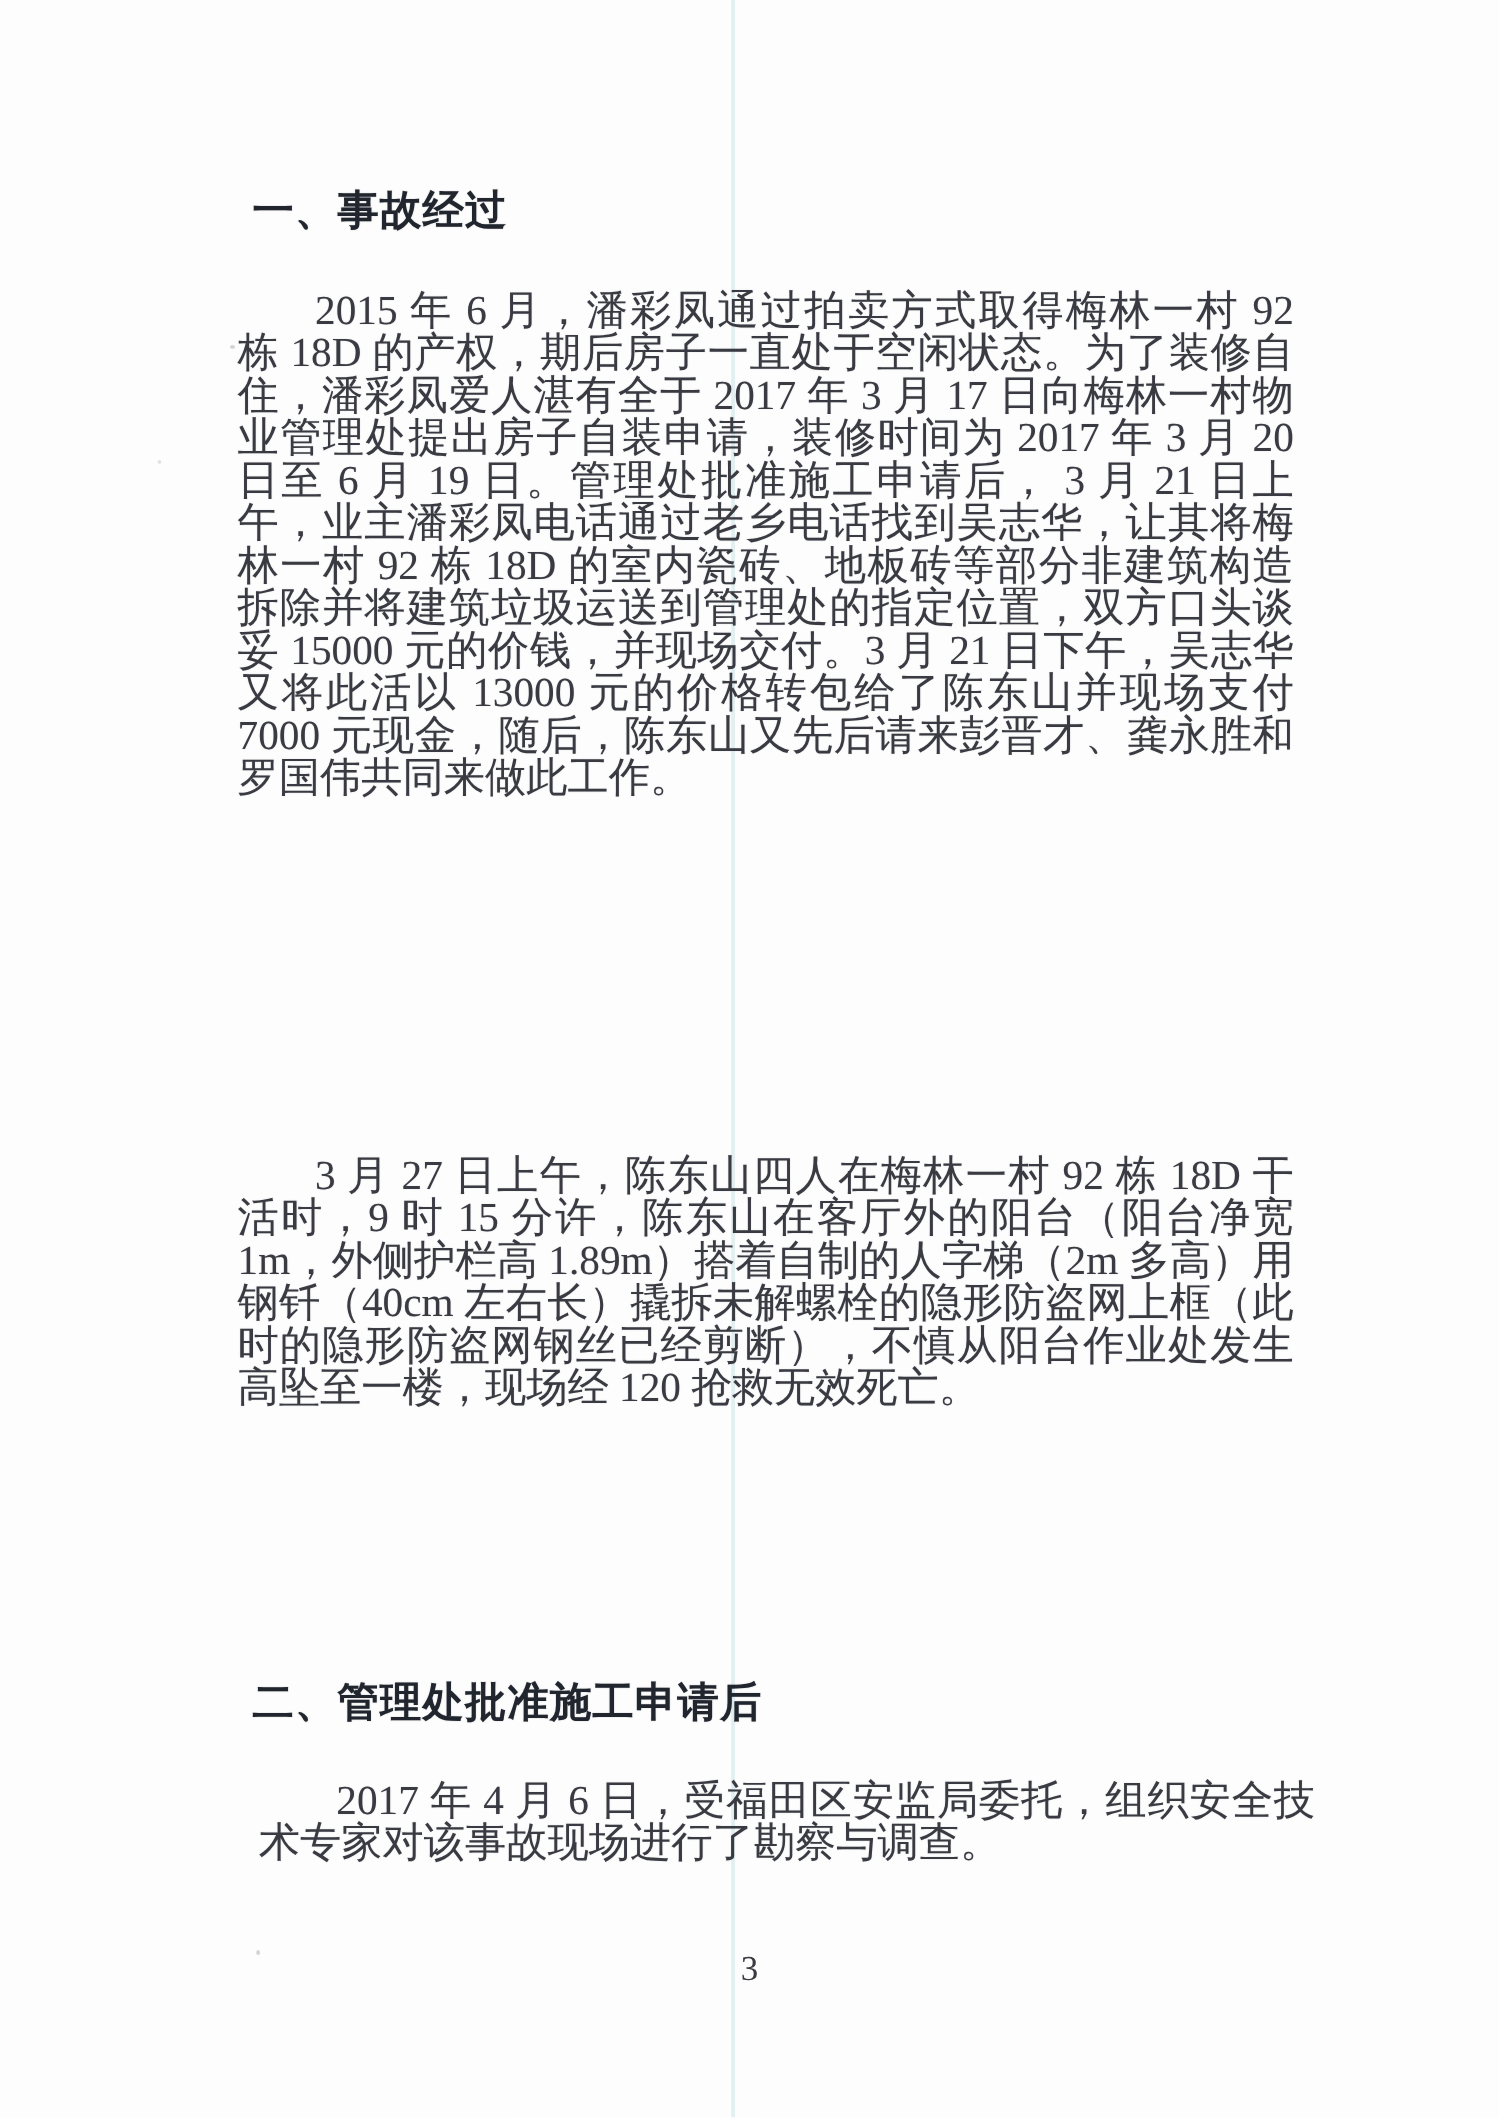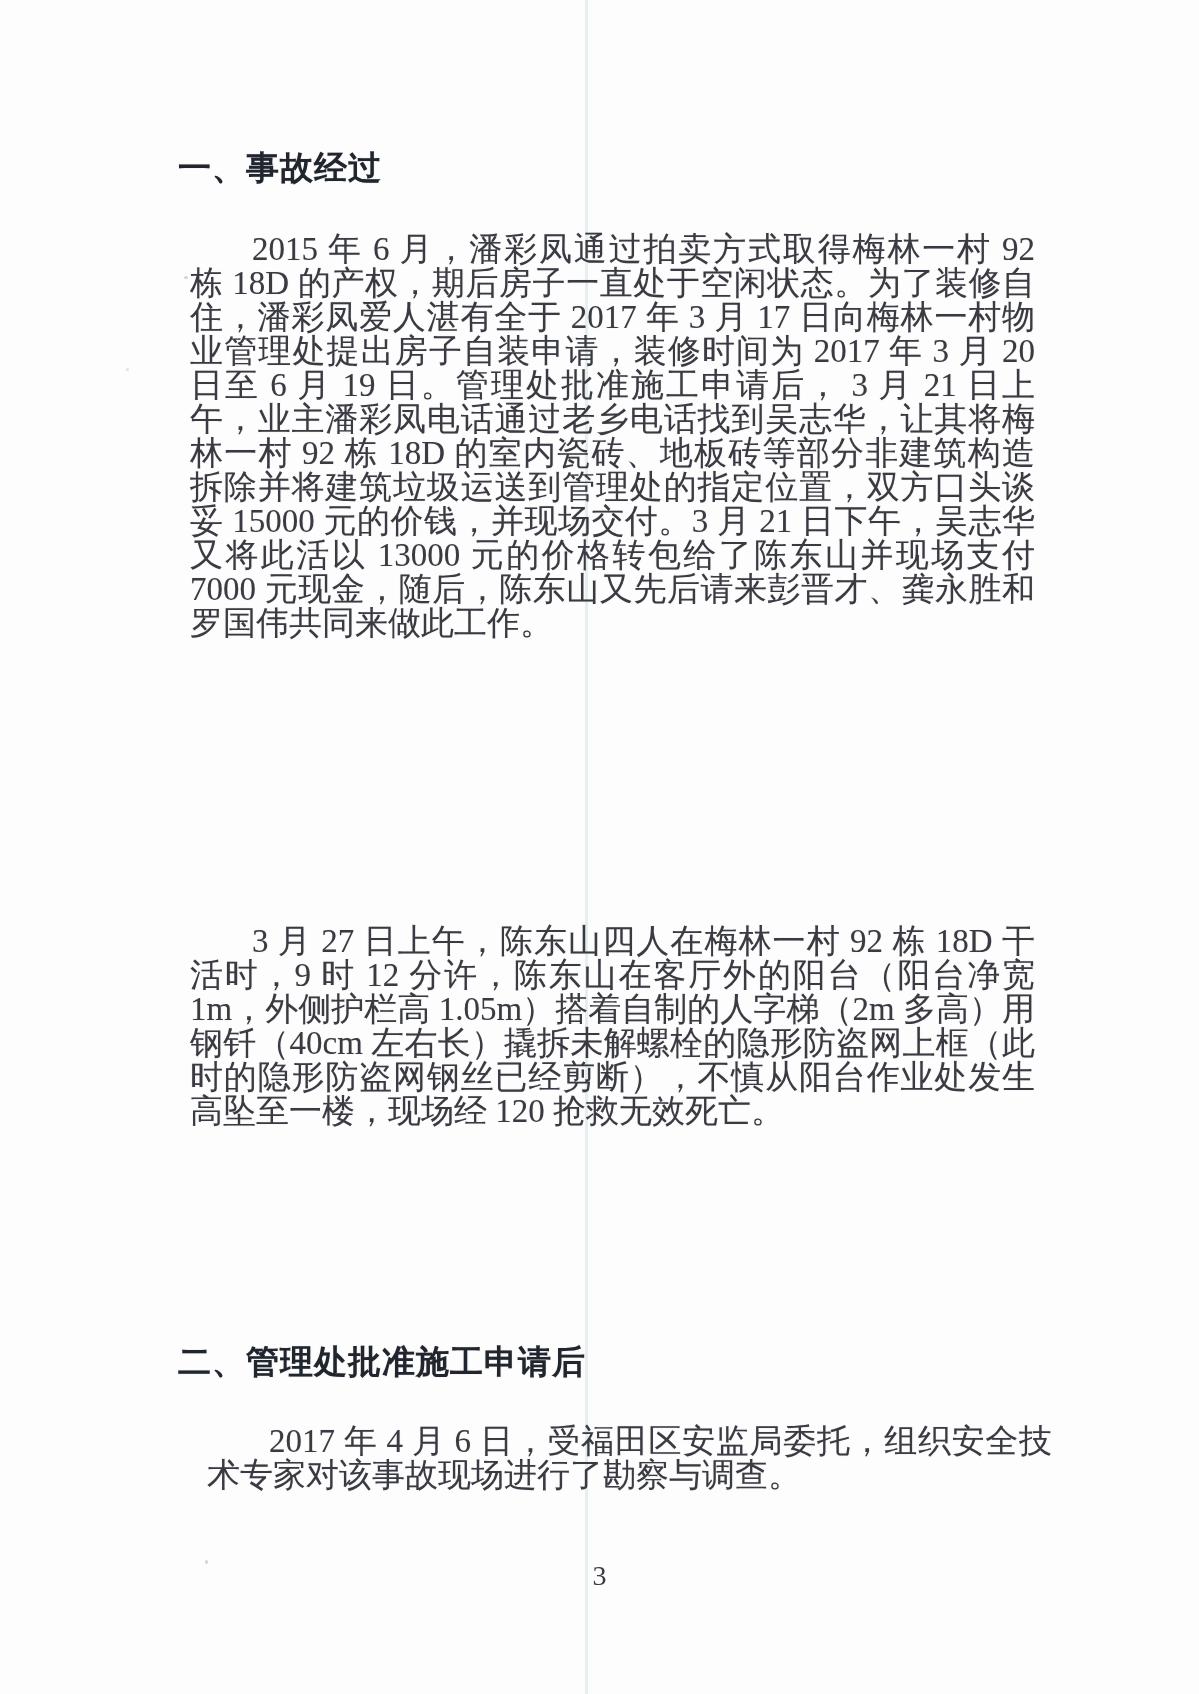--- a/index.html
+++ b/index.html
@@ -35,21 +35,21 @@
     border-radius: 50%;
     background: #aeb0b6;
     opacity: 0.55;
   }
   .speck.s1 { left: 184px; top: 276px; width: 4px; height: 3px; }
   .speck.s2 { left: 205px; top: 1560px; width: 3px; height: 4px; }
   .speck.s3 { left: 126px; top: 368px;  width: 3px; height: 3px; opacity: 0.35; }
 
   .heading {
     position: absolute;
-    left: 178px;
+    left: 202px;
     margin: 0;
     font-family: "Liberation Sans", "DejaVu Sans", sans-serif;
     font-weight: 700;
     font-size: 33px;
     line-height: 44px;
     color: #20252e;
     letter-spacing: 1px;
     white-space: nowrap;
     text-shadow: 0 0 1px rgba(32, 37, 46, 0.35);
   }
@@ -91,21 +91,21 @@
 
   <div class="scan-line"></div>
   <div class="speck s1"></div>
   <div class="speck s2"></div>
   <div class="speck s3"></div>
 
   <h2 class="heading h-one">一、事故经过</h2>
 
   <p class="para p-one">2015 年 6 月，潘彩凤通过拍卖方式取得梅林一村 92 栋 18D 的产权，期后房子一直处于空闲状态。为了装修自住，潘彩凤爱人湛有全于 2017 年 3 月 17 日向梅林一村物业管理处提出房子自装申请，装修时间为 2017 年 3 月 20 日至 6 月 19 日。管理处批准施工申请后， 3 月 21 日上午，业主潘彩凤电话通过老乡电话找到吴志华，让其将梅林一村 92 栋 18D 的室内瓷砖、地板砖等部分非建筑构造拆除并将建筑垃圾运送到管理处的指定位置，双方口头谈妥 15000 元的价钱，并现场交付。3 月 21 日下午，吴志华又将此活以 13000 元的价格转包给了陈东山并现场支付 7000 元现金，随后，陈东山又先后请来彭晋才、龚永胜和罗国伟共同来做此工作。</p>
 
-  <p class="para p-two">3 月 27 日上午，陈东山四人在梅林一村 92 栋 18D 干活时，9 时 12 分许，陈东山在客厅外的阳台（阳台净宽 1m，外侧护栏高 1.05m）搭着自制的人字梯（2m 多高）用钢钎（40cm 左右长）撬拆未解螺栓的隐形防盗网上框（此时的隐形防盗网钢丝已经剪断），不慎从阳台作业处发生高坠至一楼，现场经 120 抢救无效死亡。</p>
+  <p class="para p-two">3 月 27 日上午，陈东山四人在梅林一村 92 栋 18D 干活时，9 时 15 分许，陈东山在客厅外的阳台（阳台净宽 1m，外侧护栏高 1.89m）搭着自制的人字梯（2m 多高）用钢钎（40cm 左右长）撬拆未解螺栓的隐形防盗网上框（此时的隐形防盗网钢丝已经剪断），不慎从阳台作业处发生高坠至一楼，现场经 120 抢救无效死亡。</p>
 
   <h2 class="heading h-two">二、管理处批准施工申请后</h2>
 
   <p class="para p-three">2017 年 4 月 6 日，受福田区安监局委托，组织安全技术专家对该事故现场进行了勘察与调查。</p>
 
   <div class="pageno">3</div>
 
 </div>
 
 </body></html>

